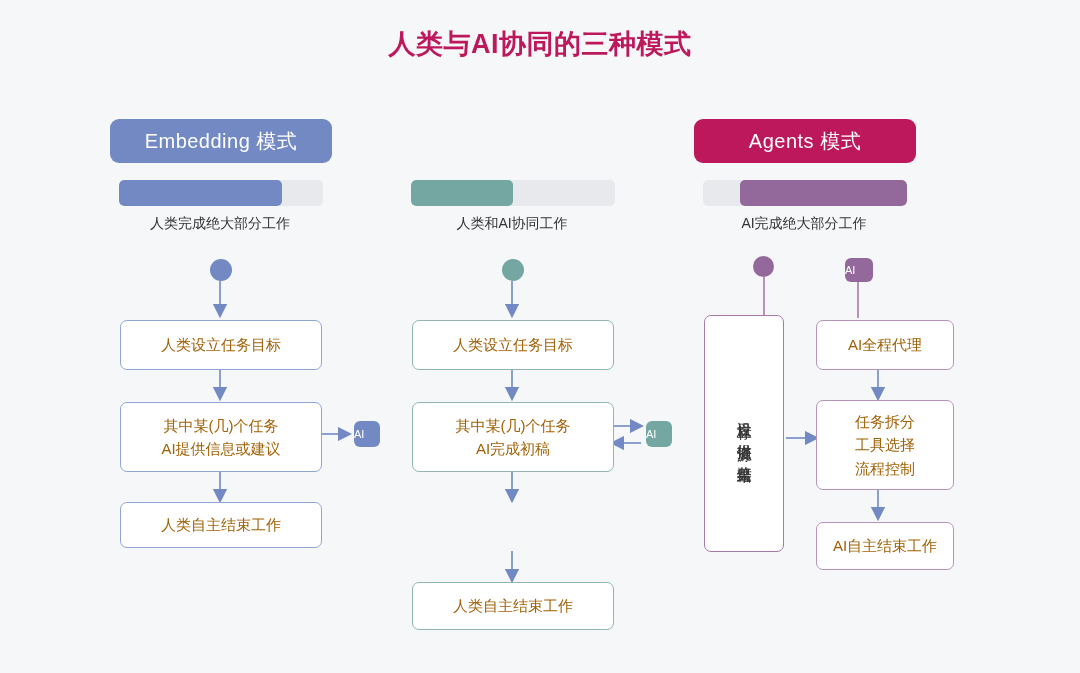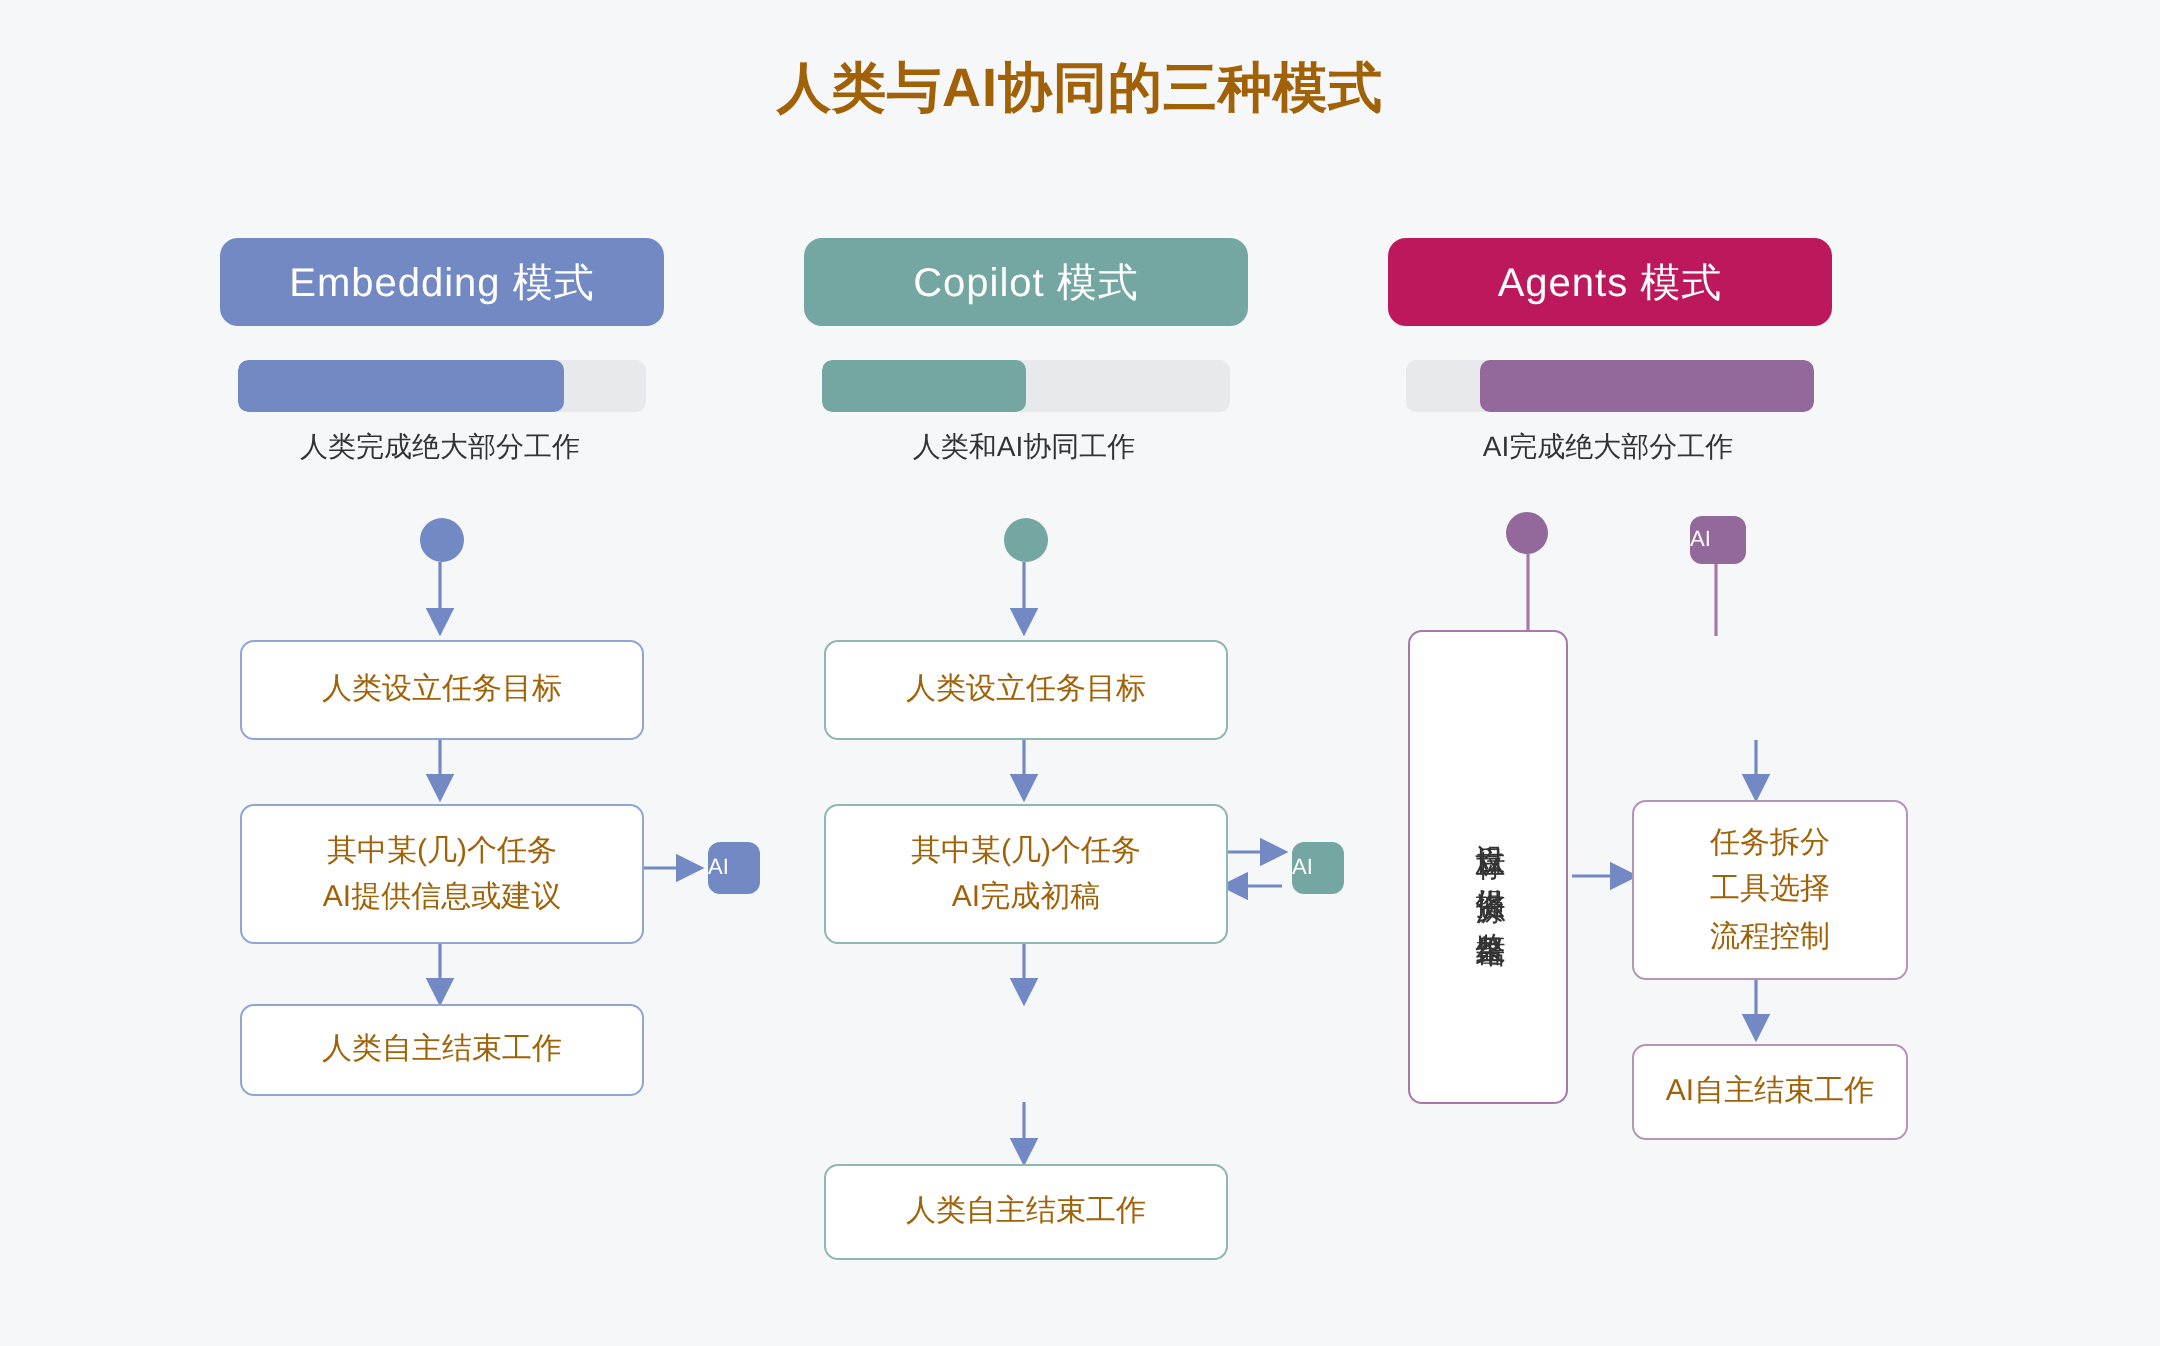--- a/index.html
+++ b/index.html
@@ -16,21 +16,21 @@
     color: #333;
   }
   #page-title {
     position: absolute;
     top: 26px;
     left: 0;
     width: 1080px;
     text-align: center;
     font-size: 27px;
     font-weight: bold;
-    color: #a16207;
+    color: #be185d;
     letter-spacing: 0.5px;
   }
   .column {
     position: absolute;
     top: 0;
     width: 300px;
     height: 603px;
   }
   #col-embedding { left: 70px; }
   #col-copilot  { left: 362px; }
@@ -207,23 +207,20 @@
   <div class="flow-box" style="left:50px; top:502px; width:202px; height:46px; border-color:#8fa6d4">
     <div class="line">人类自主结束工作</div>
   </div>
 
   <div class="ai-badge" style="left:284px; top:421px; background:#7289c4">
     <span>AI</span>
   </div>
 </div>
 
 <div class="column" id="col-copilot">
-  <div class="mode-pill" style="background:#74a7a1">
-    <span>Copilot 模式</span>
-  </div>
   <div class="ratio-track">
     <div class="ratio-fill" style="background:#74a7a1; left:0; width:50%"></div>
   </div>
   <div class="ratio-caption">人类和AI协同工作</div>
 
   <div class="start-dot" style="background:#74a7a1"></div>
 
   <div class="flow-box" style="left:50px; top:320px; width:202px; height:50px; border-color:#8fb6b1">
     <div class="line">人类设立任务目标</div>
   </div>
@@ -255,20 +252,23 @@
   <div class="start-dot" style="background:#93699b; left:99px; top:256px; width:21px; height:21px;"></div>
 
   <div class="ai-badge" style="left:191px; top:258px; background:#93699b; width:28px; height:24px;">
     <span>AI</span>
   </div>
 
   <div class="vbox" style="left:50px; top:315px; width:80px; height:237px;">
     <div class="vtext">设立目标 提供资源 监督结果</div>
   </div>
 
+  <div class="flow-box" style="left:162px; top:320px; width:138px; height:50px; border-color:#b792ba">
+    <div class="line">AI全程代理</div>
+  </div>
 
   <div class="flow-box" style="left:162px; top:400px; width:138px; height:90px; border-color:#b792ba">
     <div class="line">任务拆分</div>
     <div class="line">工具选择</div>
     <div class="line">流程控制</div>
   </div>
 
   <div class="flow-box" style="left:162px; top:522px; width:138px; height:48px; border-color:#b792ba">
     <div class="line">AI自主结束工作</div>
   </div>

